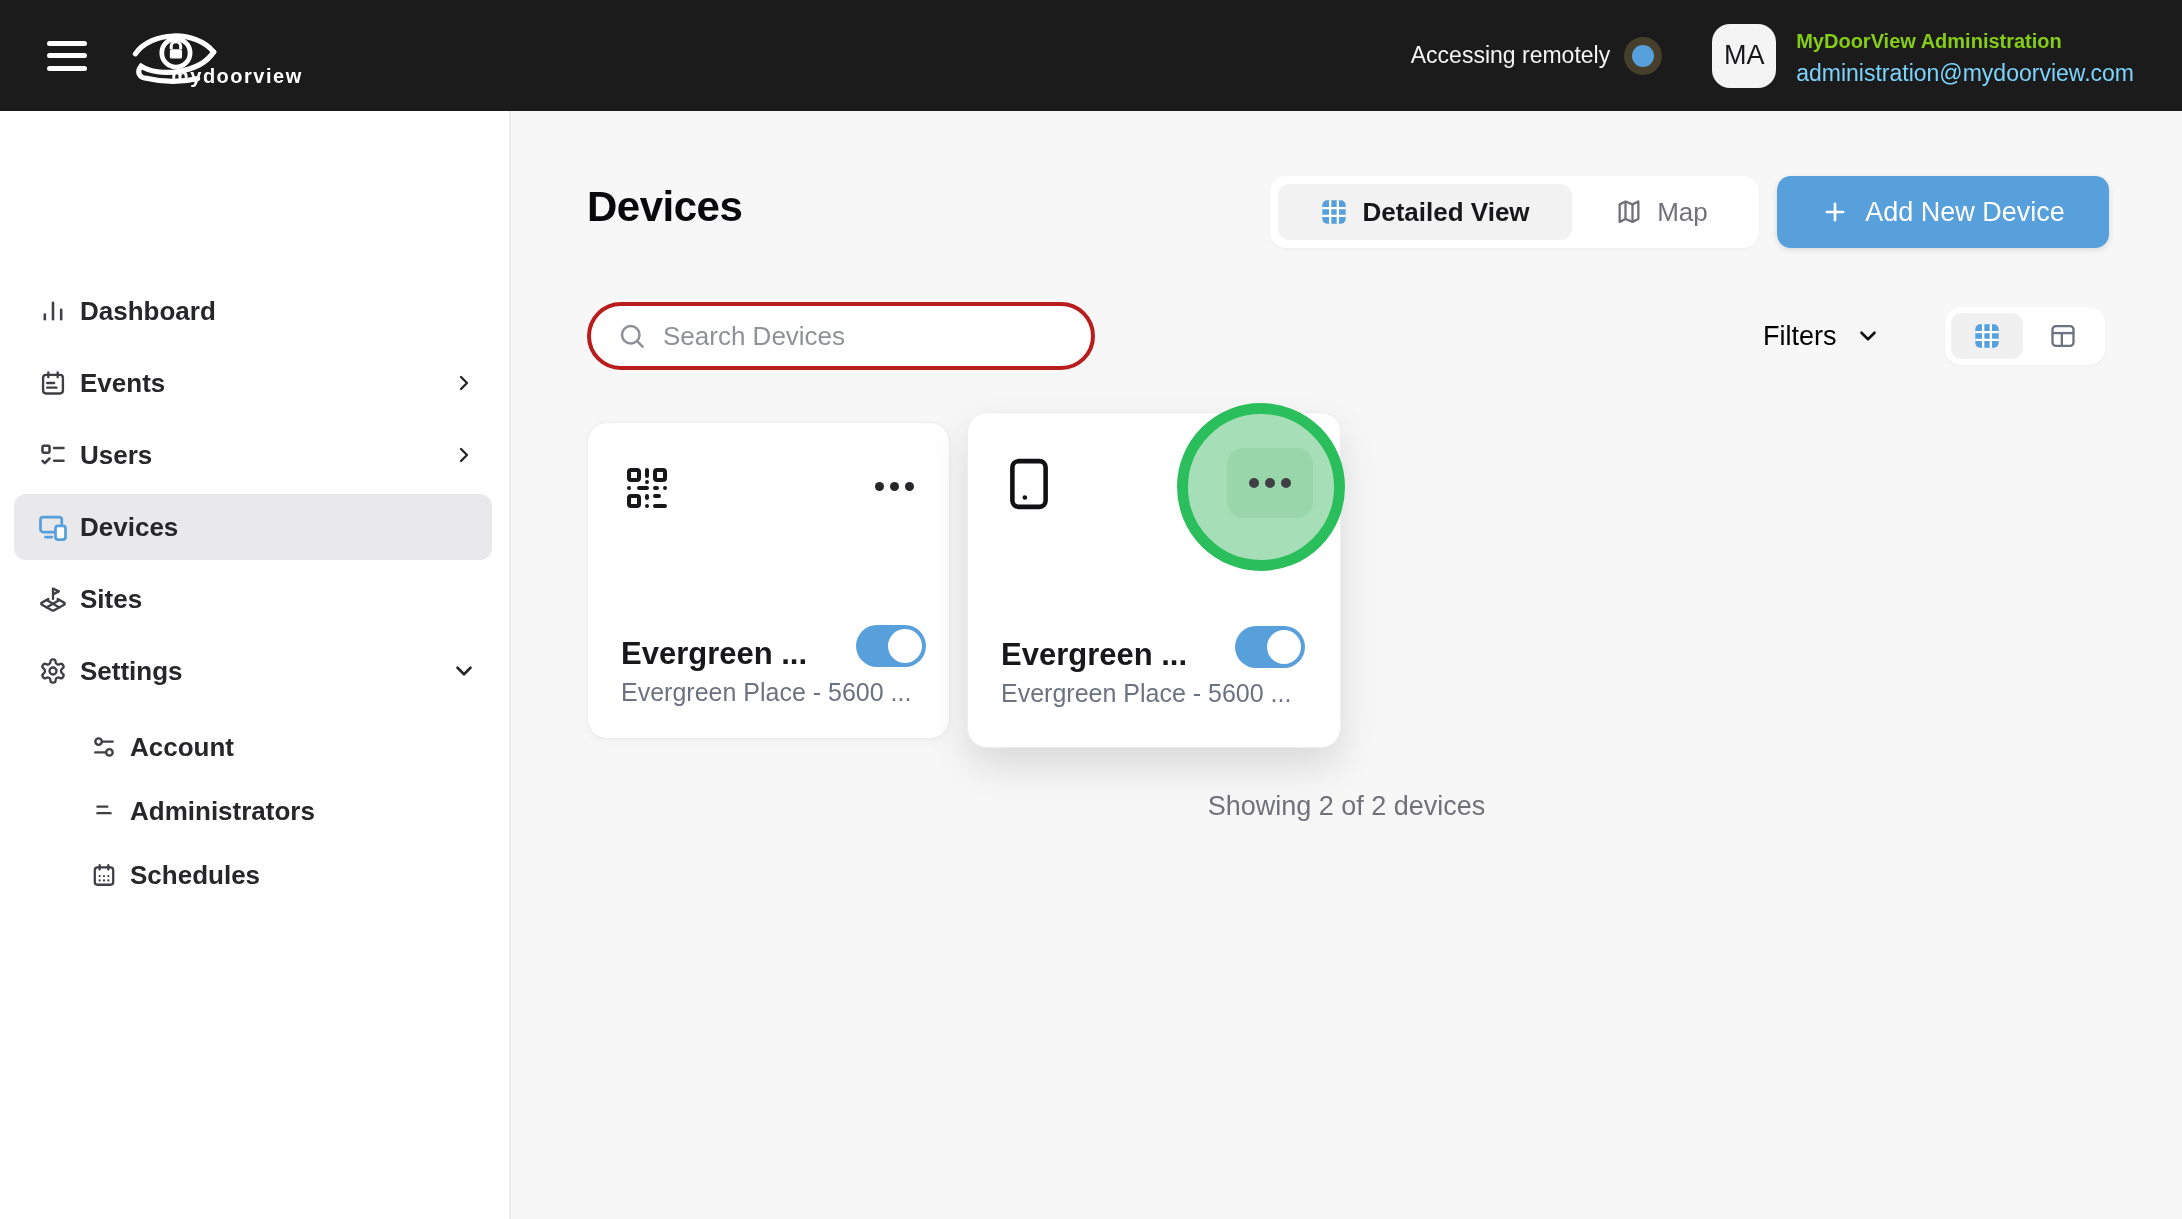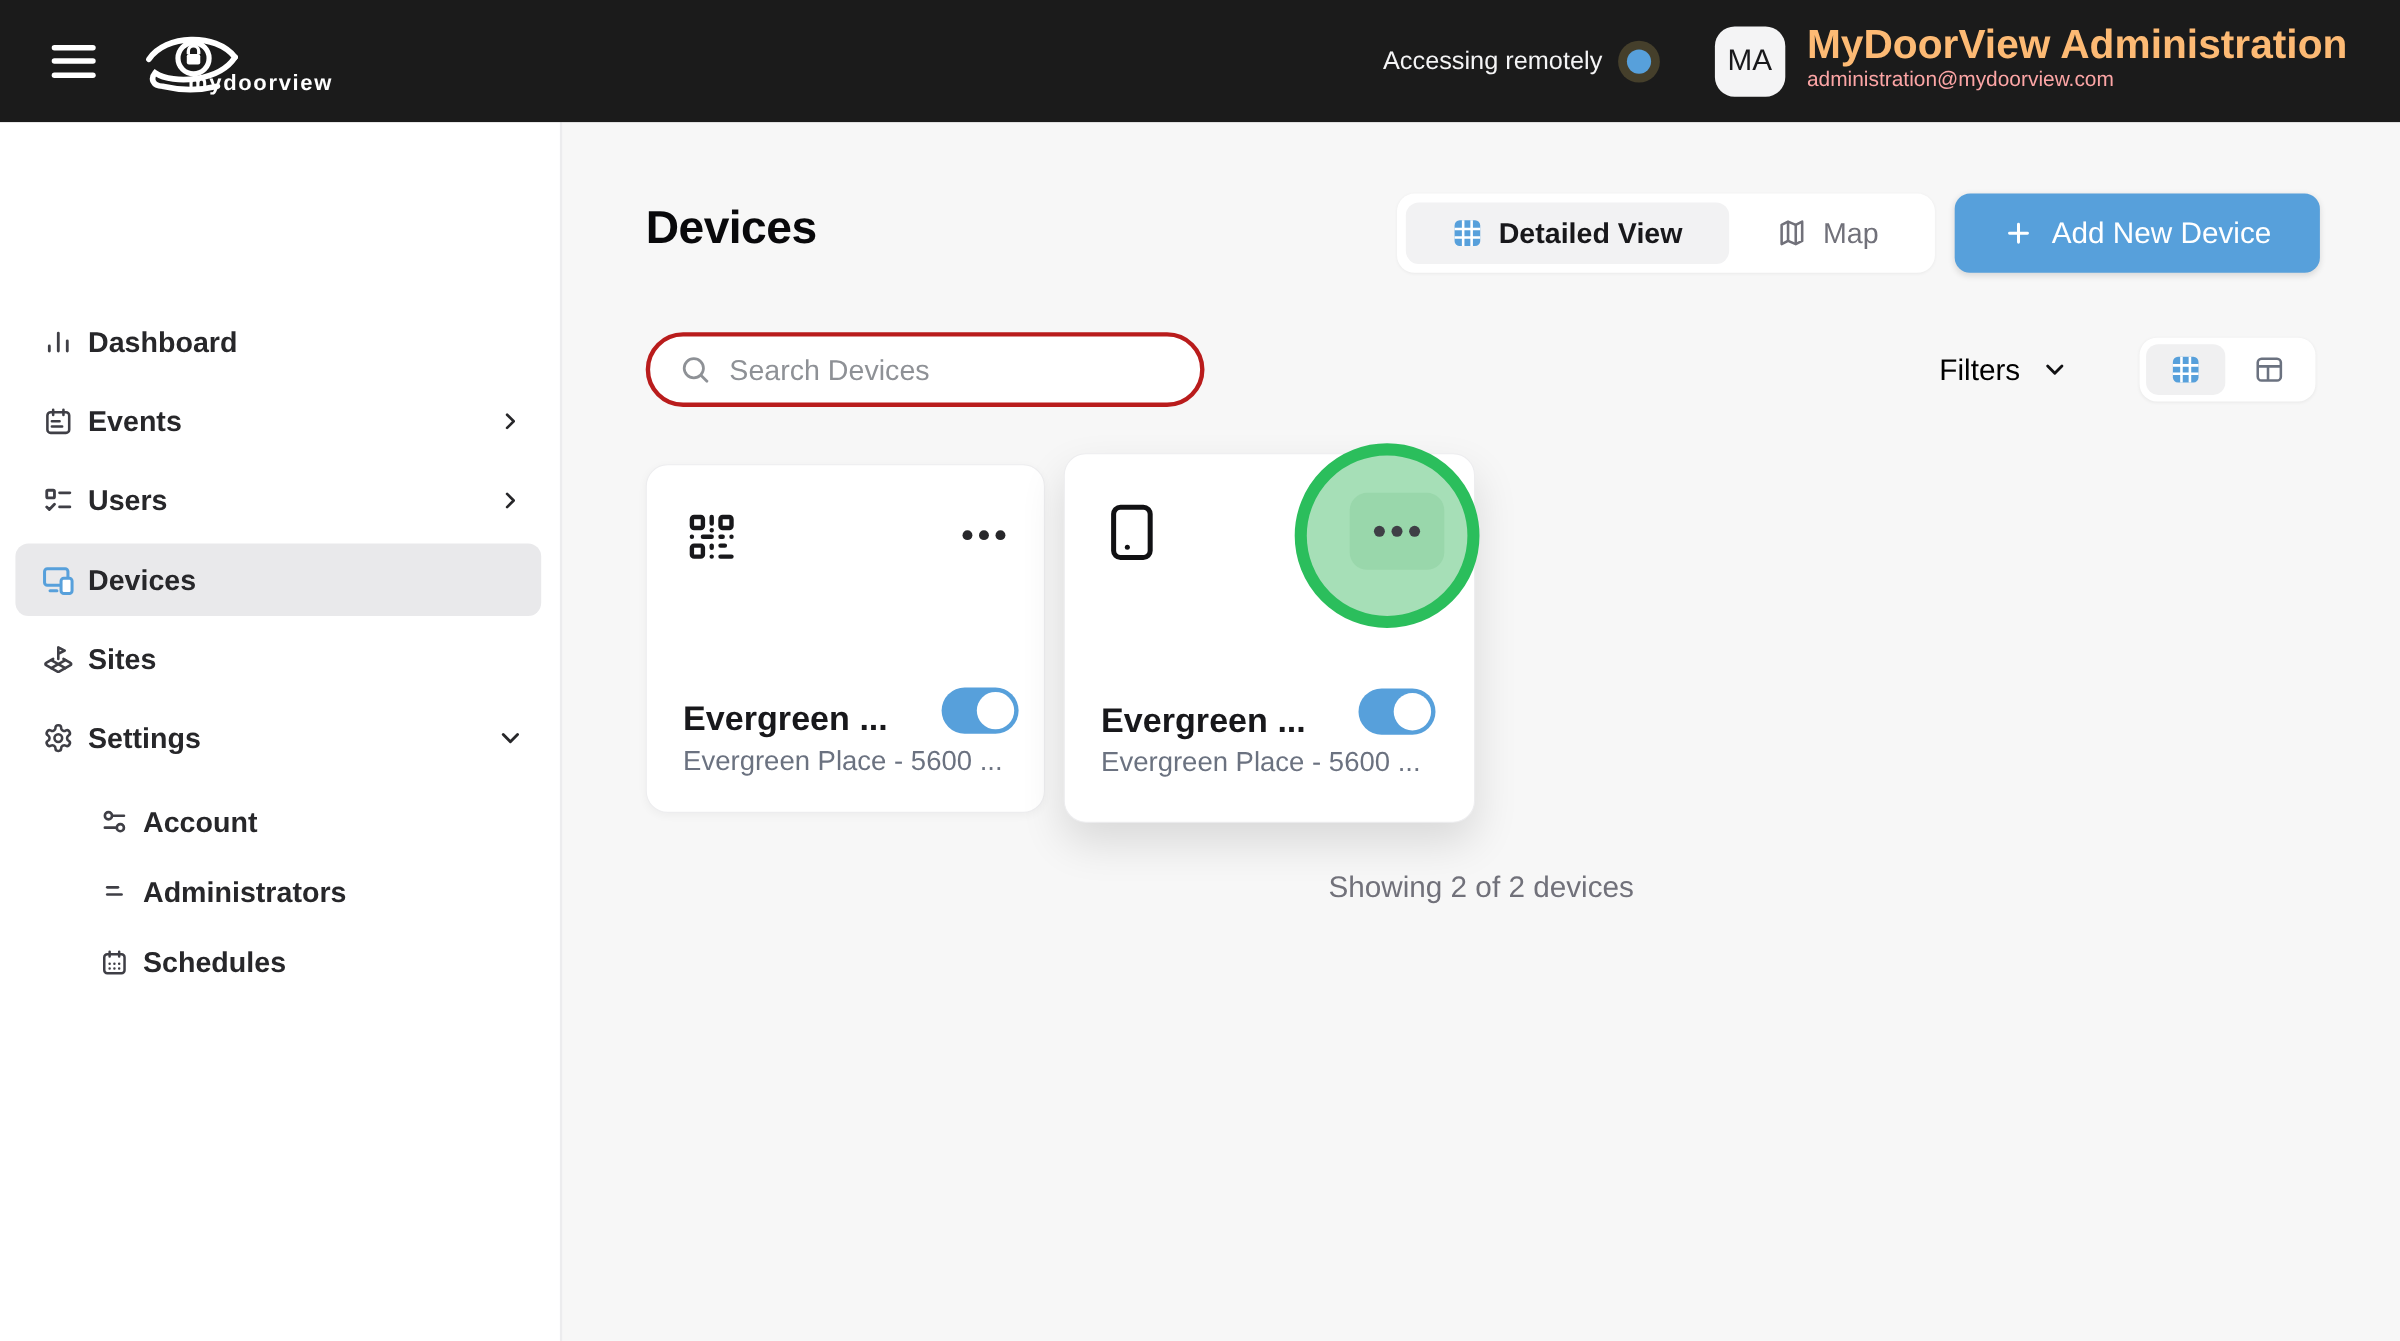--- a/index.html
+++ b/index.html
@@ -23,22 +23,22 @@
   .hamburger span{display:block;height:5px;border-radius:3px;background:#fff;}
   .logo{margin-left:40px;position:relative;width:160px;height:90px;}
   .logo svg{position:absolute;left:0;top:8px;}
   .logo .logo-text{position:absolute;left:44px;top:54px;color:#fff;font-size:20px;font-weight:700;letter-spacing:1.5px;}
   .top-right{margin-left:auto;display:flex;align-items:center;padding-right:48px;}
   .remote-label{color:#F4F4F5;font-size:23px;}
   .remote-dot{width:38px;height:38px;border-radius:50%;background:#453F2B;margin-left:14px;display:flex;align-items:center;justify-content:center;}
   .remote-dot i{display:block;width:22px;height:22px;border-radius:50%;background:var(--accent-blue);}
   .avatar{width:64px;height:64px;border-radius:18px;background:#F4F4F5;color:var(--ink);display:flex;align-items:center;justify-content:center;font-size:27px;font-weight:500;margin-left:50px;}
   .account{margin-left:20px;display:flex;flex-direction:column;justify-content:center;}
-  .account .name{color:#fdba74;font-size:37px;font-weight:700;line-height:34px;}
-  .account .email{color:#fca5a5;font-size:19px;line-height:30px;}
+  .account .name{color:#84cc16;font-size:20px;font-weight:700;line-height:34px;}
+  .account .email{color:#7dd3fc;font-size:23px;line-height:30px;}
 
   
   .sidebar{position:absolute;left:0;top:111px;width:511px;height:1108px;background:#fff;border-right:2px solid #ECECEE;z-index:20;}
   .nav-item{position:absolute;left:0;width:509px;height:72px;display:flex;align-items:center;cursor:pointer;color:var(--side-ink);}
   .nav-item .ico{position:absolute;left:38px;width:30px;height:30px;display:flex;align-items:center;justify-content:center;}
   .nav-item .lbl{position:absolute;left:80px;font-size:26px;font-weight:700;color:#27272A;}
   .nav-item .chev{position:absolute;right:32px;width:26px;height:26px;display:flex;align-items:center;justify-content:center;color:#27272A;}
   .nav-item.selected::before{content:"";position:absolute;left:14px;right:17px;top:3px;bottom:3px;background:#E9E9EB;border-radius:12px;}
   .nav-item>*{position:relative;z-index:1;}
   .nav-sub .ico{left:90px;width:28px;height:28px;}

